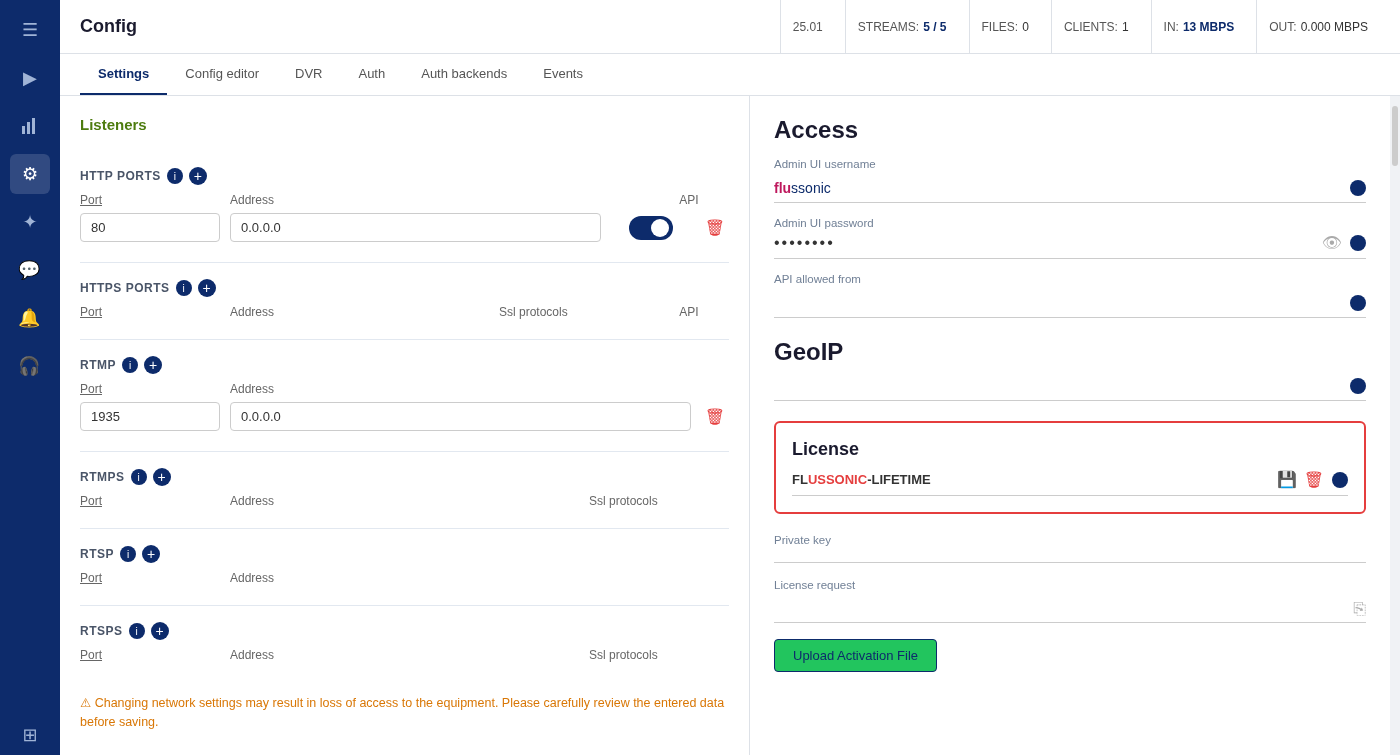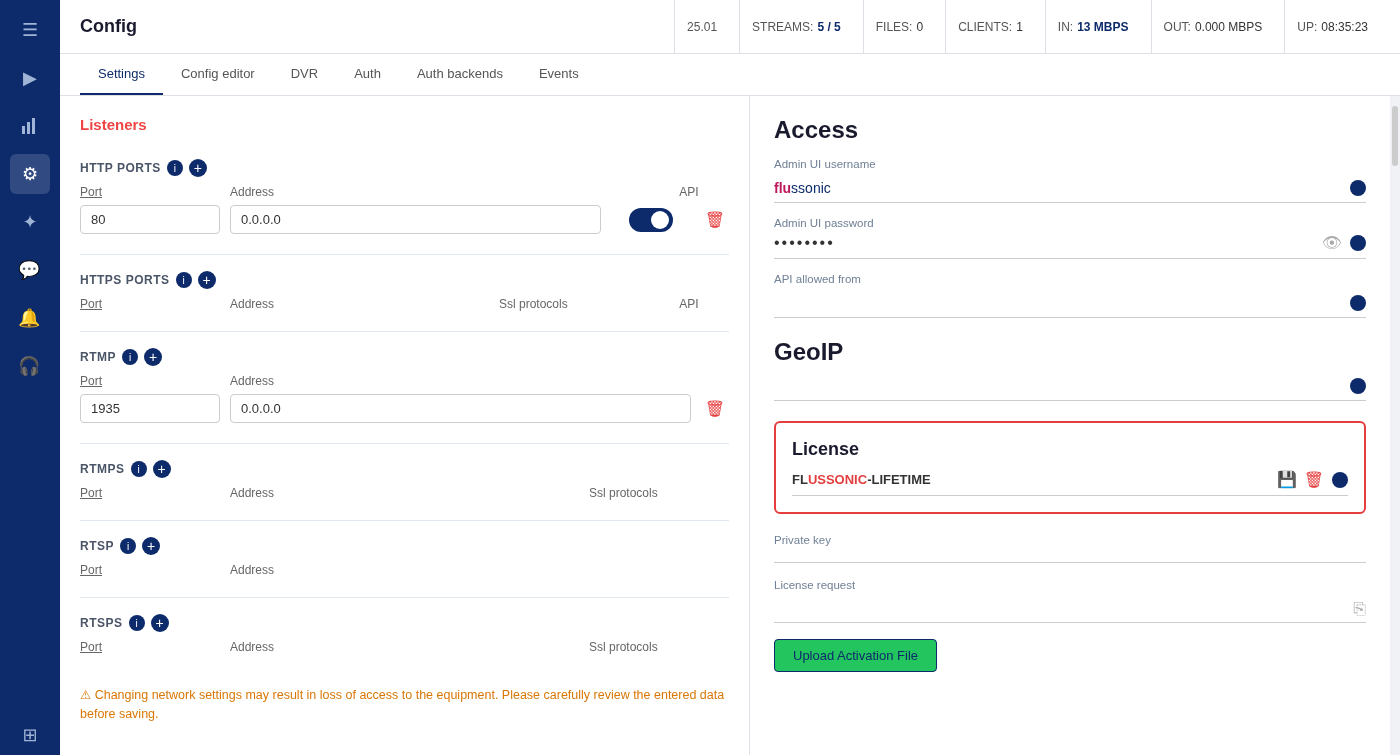--- a/index.html
+++ b/index.html
@@ -79,21 +79,21 @@
     .tab {
       padding: 12px 18px;
       font-size: 13px;
       color: #555;
       cursor: pointer;
       border-bottom: 2px solid transparent;
     }
     .tab.active {
       color: #0d2b6b;
       border-bottom: 2px solid #0d2b6b;
-      font-weight: 400;
+      font-weight: 700;
     }
 
     
     .content-area {
       flex: 1;
       display: flex;
       overflow: hidden;
     }
 
     
@@ -101,22 +101,22 @@
       flex: 1;
       overflow-y: auto;
       padding: 20px;
       background: white;
       border-right: 1px solid #dde1e7;
     }
 
     .section-title {
       font-size: 15px;
       font-weight: bold;
-      color: #ef4444;
-      margin-bottom: 26px;
+      color: #4d7c0f;
+      margin-bottom: 34px;
     }
 
     .subsection {
       margin-bottom: 20px;
     }
     .subsection-header {
       display: flex;
       align-items: center;
       gap: 6px;
       margin-bottom: 8px;
@@ -403,24 +403,20 @@
       <span class="val">1</span>
     </div>
     <div class="stat-item">
       <span>IN:</span>
       <span class="val highlight">13 MBPS</span>
     </div>
     <div class="stat-item">
       <span>OUT:</span>
       <span class="val">0.000 MBPS</span>
     </div>
-    <div class="stat-item">
-      <span>UP:</span>
-      <span class="val">08:35:23</span>
-    </div>
   </div>
 
   <div class="tabs-bar">
     <div class="tab active">Settings</div>
     <div class="tab">Config editor</div>
     <div class="tab">DVR</div>
     <div class="tab">Auth</div>
     <div class="tab">Auth backends</div>
     <div class="tab">Events</div>
   </div>

